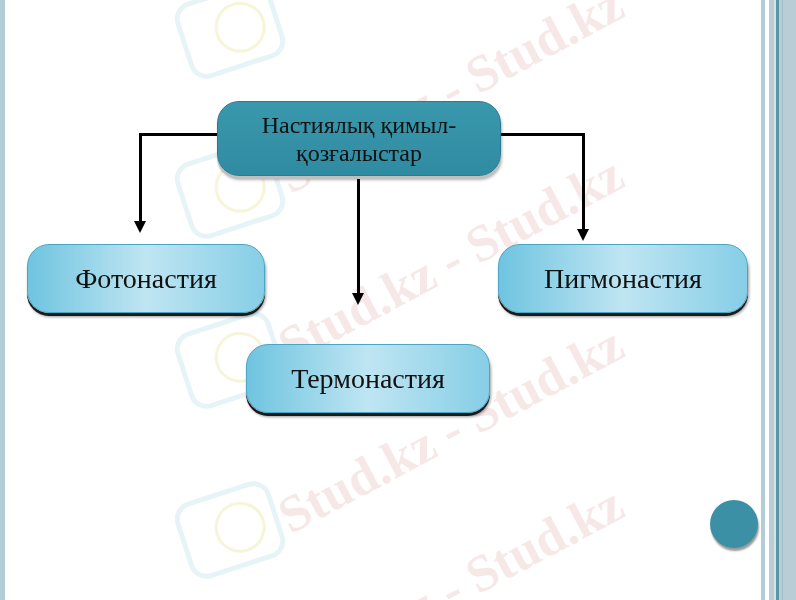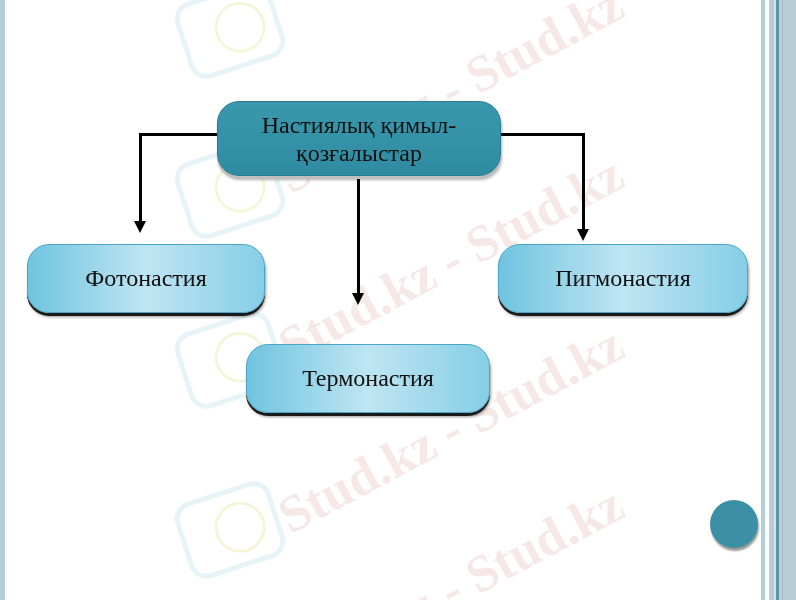--- a/index.html
+++ b/index.html
@@ -8,21 +8,21 @@
   .right-deco{position:absolute;top:0;height:600px;}
   .rd1{left:761px;width:4px;background:#b3cdd6;}
   .rd2{left:769px;width:27px;background:#b8cdd4;}
   .rd3{left:774px;width:2px;background:#d5e2e7;}
   .rd4{left:776px;width:3px;background:#5b96a8;}
   .rd5{left:782px;width:1px;background:#a2bdc6;}
   .watermark{position:absolute;font-family:"Liberation Serif",serif;font-weight:bold;font-size:52px;color:rgba(220,150,150,0.22);transform:rotate(-28deg);white-space:nowrap;pointer-events:none;}
   .wm-logo{position:absolute;width:90px;height:70px;border:5px solid rgba(170,215,225,0.28);border-radius:18px;transform:rotate(-18deg);}
   .wm-logo::after{content:"";position:absolute;left:30px;top:10px;width:45px;height:45px;border-radius:50%;border:3px solid rgba(230,225,150,0.35);}
   .box{position:absolute;display:flex;align-items:center;justify-content:center;text-align:center;font-weight:normal;color:#111;border-radius:22px;box-shadow:0 3px 0 #1a1a1a, 1px 4px 3px rgba(0,0,0,0.4);}
-  .node-light{background:linear-gradient(90deg,#6fc4e0 0%,#bfe5f2 50%,#86cee6 100%);border:1px solid #4aa6c4;font-size:24px;}
+  .node-light{background:linear-gradient(90deg,#6fc4e0 0%,#bfe5f2 50%,#86cee6 100%);border:1px solid #4aa6c4;font-size:28px;}
   .node-root{background:linear-gradient(180deg,#3a98ad 0%,#2f8ba1 100%);border:1px solid #2a7b90;font-size:24px;line-height:28px;box-shadow:0 3px 0 #bfbfbf, 1px 4px 3px rgba(0,0,0,0.3);}
   .line{position:absolute;background:#000;}
   .arrowhead{position:absolute;width:0;height:0;border-left:6px solid transparent;border-right:6px solid transparent;border-top:12px solid #000;}
   .nav-dot{position:absolute;left:710px;top:500px;width:48px;height:48px;border-radius:50%;background:#3b90a6;box-shadow:1px 3px 2px rgba(0,0,0,0.4);}
 </style>
 </head>
 <body>
 
 <div class="left-bar"></div>
 <div class="right-deco rd1"></div>

